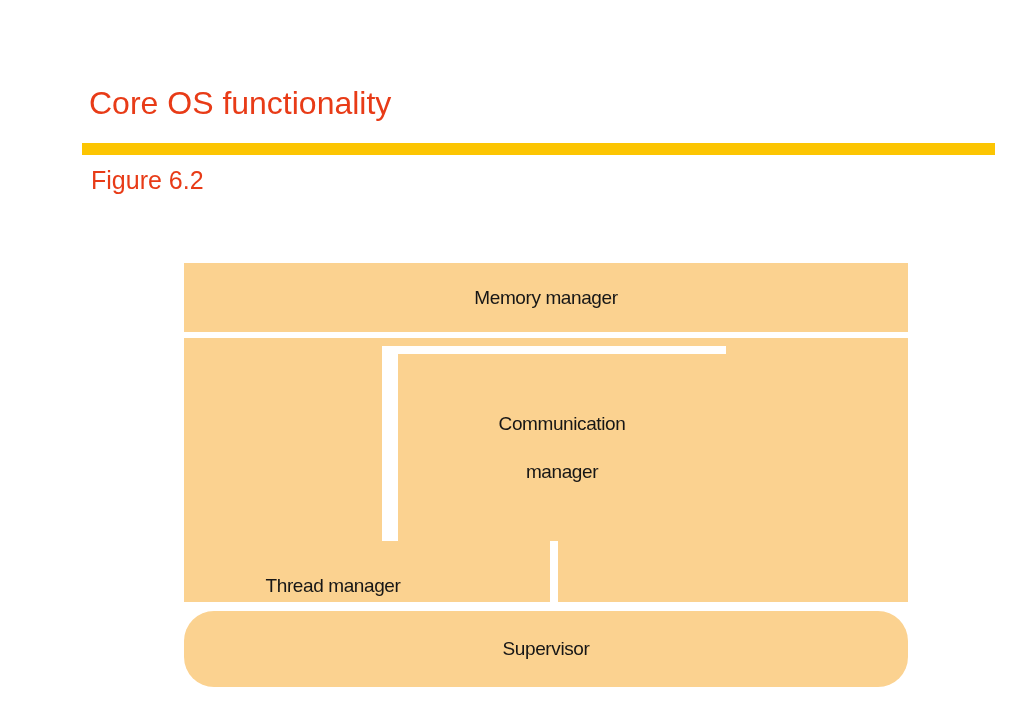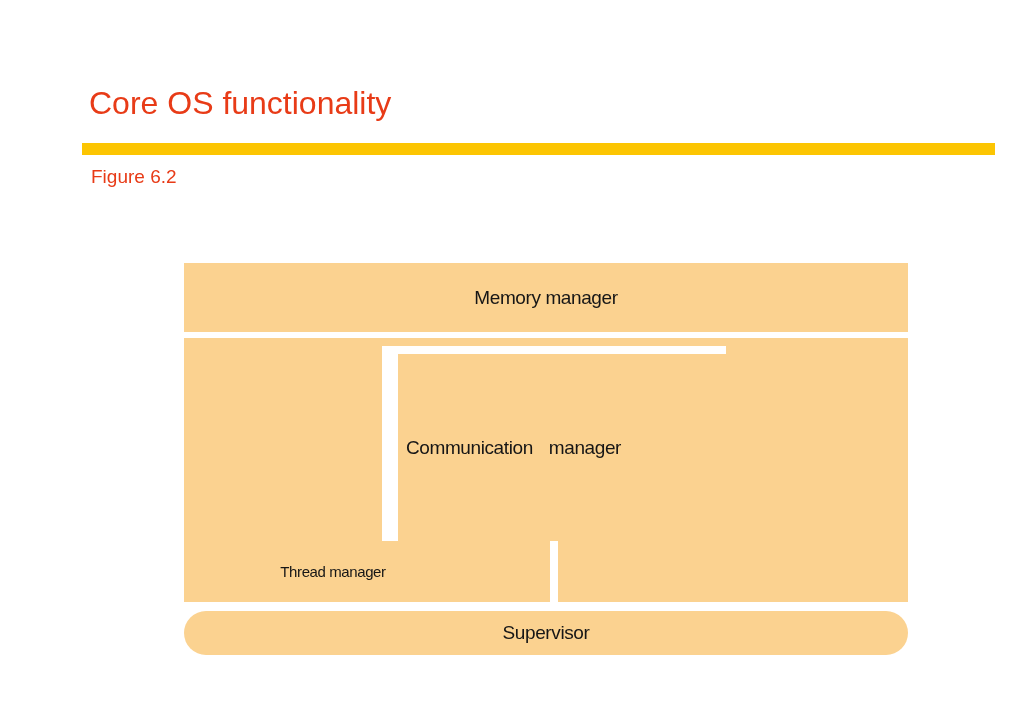--- a/index.html
+++ b/index.html
@@ -20,21 +20,21 @@
     position:absolute;left:57px;top:54px;
     font-size:32px;font-weight:400;line-height:1.1;
     color:var(--title-red);letter-spacing:0px;
   }
   .accent-bar{
     position:absolute;left:50px;top:111px;width:913px;height:12px;
     background:var(--accent-yellow);
   }
   .figure-caption{
     position:absolute;left:59px;top:134px;
-    font-size:19px;font-weight:400;color:var(--title-red);
+    font-size:25px;font-weight:400;color:var(--title-red);
   }
 
   .diagram{position:absolute;left:144px;top:223px;width:724px;height:408px;}
   .obox{
     background:var(--box-fill);
     color:var(--label-text);
     font-size:19px;letter-spacing:-0.4px;
     display:flex;align-items:center;justify-content:center;
     position:absolute;
   }
@@ -43,35 +43,35 @@
   .comm-wrapper{
     position:absolute;left:190px;top:-75px;width:344px;height:195px;
     background:#ffffff;
   }
   
   .middle-band .comm-wrapper{top:0;}
   .comm-box{
     position:absolute;left:8px;top:0;width:328px;height:187px;
     background:var(--box-fill);color:var(--label-text);
     font-size:19px;letter-spacing:-0.4px;
-    display:flex;flex-direction:row;align-items:center;
+    display:flex;flex-direction:column;align-items:center;justify-content:center;
   }
   .comm-box .line{line-height:32px;text-align:center;}
   .tm-divider{
     position:absolute;left:358px;top:195px;width:8px;height:69px;
     background:#ffffff;
   }
   .band-label{
-    position:absolute;top:215px;transform:translateX(-50%);
-    font-size:15px;letter-spacing:-0.4px;color:var(--label-text);
+    position:absolute;top:229px;transform:translateX(-50%);
+    font-size:19px;letter-spacing:-0.4px;color:var(--label-text);
     line-height:22px;white-space:nowrap;
   }
   .thread-label{left:141px;}
   .memory-label{left:511px;}
-  .supervisor-box{left:0;top:348px;width:724px;height:44px;border-radius:30px;}
+  .supervisor-box{left:0;top:348px;width:724px;height:76px;border-radius:30px;}
 
   .page-number{
     position:absolute;left:533px;top:674px;transform:translateX(-50%);
     font-family:"Liberation Serif",serif;font-size:13px;color:#3a3a3a;
   }
   .footnote-star{
     position:absolute;left:995px;top:662px;
     font-family:"Liberation Serif",serif;font-size:40px;line-height:1;color:#000;
   }
   .bottom-rule{

